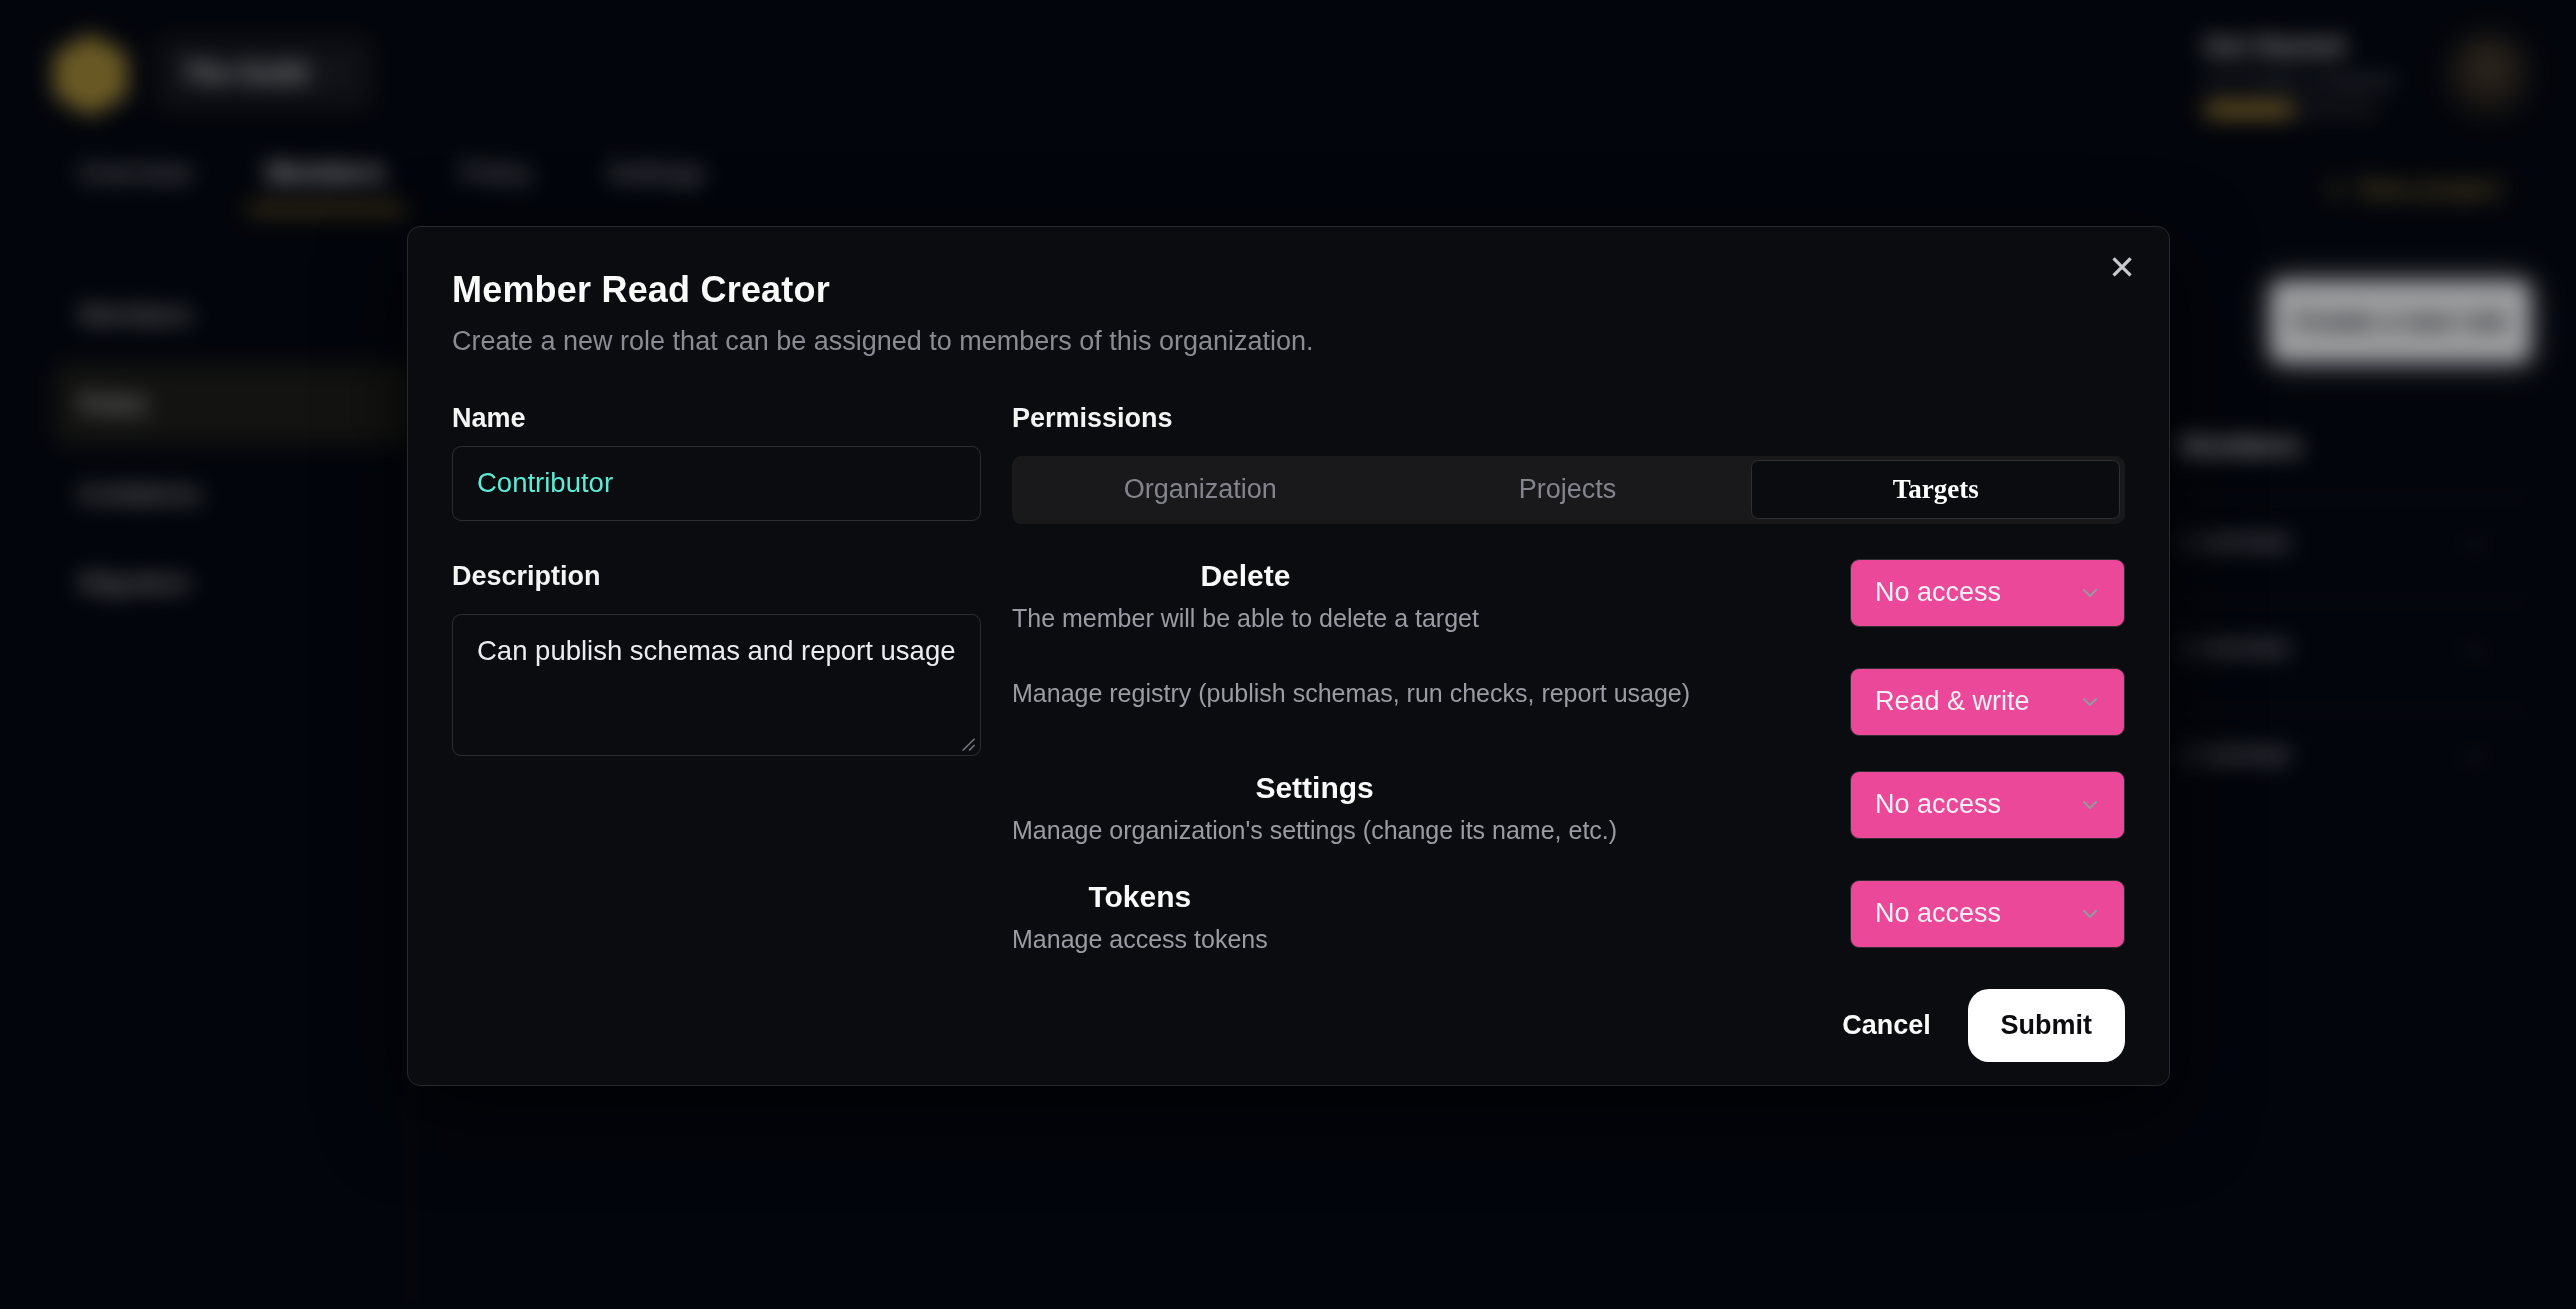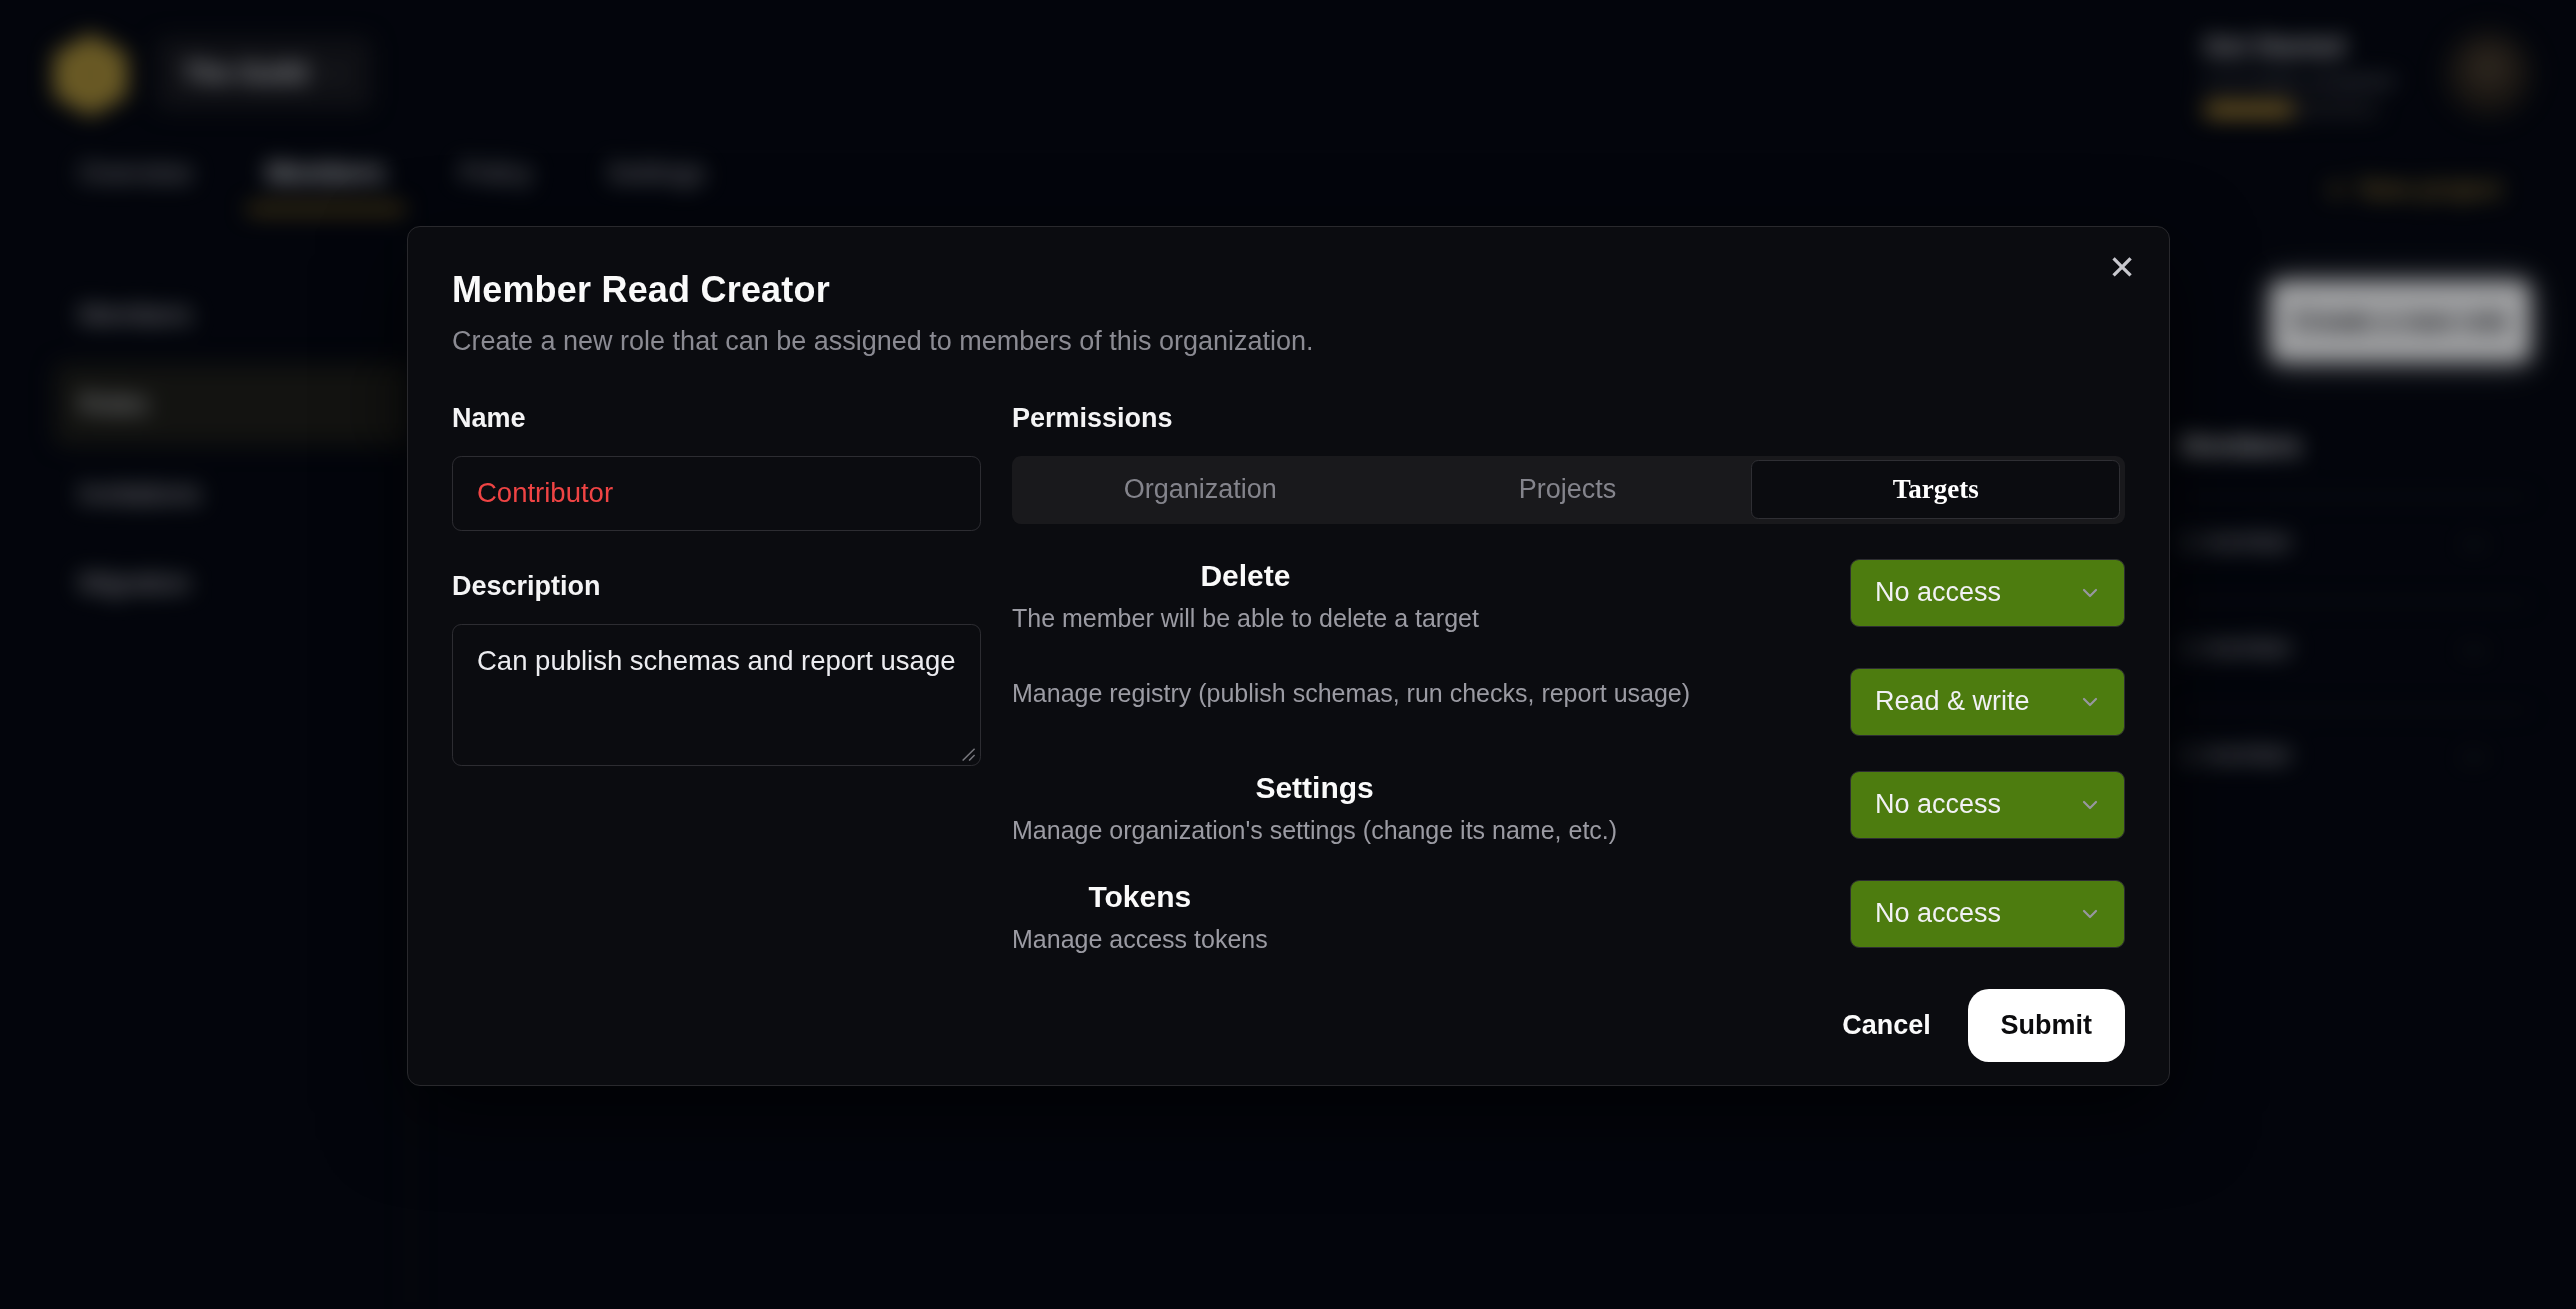--- a/index.html
+++ b/index.html
@@ -47,35 +47,35 @@
   .modal { position:absolute; left:407px; top:226px; width:1763px; height:860px; background:#0b0c10; border:0.9px solid #29292d; border-radius:13px; box-shadow:0 27.5px 83px rgba(0,0,0,.7); padding:42px 44px; }
   .modal-close { position:absolute; top:24px; right:33px; background:none; border:none; color:#c8c8ce; font-size:33px; line-height:1; cursor:pointer; font-family:"DejaVu Sans",sans-serif; }
   .modal-title { color:#fafafa; font-size:36px; font-weight:bold; letter-spacing:0.2px; }
   .modal-sub { color:#8b8b93; font-size:27px; margin-top:14.7px; }
 
   .cols { display:flex; gap:31px; margin-top:46px; }
   .col-left { width:529px; flex:none; }
   .col-right { flex:1; }
 
   .field-label { color:#f4f4f5; font-size:27px; font-weight:bold; }
-  .text-input { margin-top:22px; width:100%; height:75px; background:transparent; border:0.9px solid #2d2d32; border-radius:9.2px; color:#ef4444; font-size:27.5px; padding:0 24px; font-family:inherit; }
+  .text-input { margin-top:12px; width:100%; height:75px; background:transparent; border:0.9px solid #2d2d32; border-radius:9.2px; color:#5eead4; font-size:27.5px; padding:0 24px; font-family:inherit; }
   .desc-label { margin-top:40px; }
   .ta-wrap { position:relative; margin-top:22px; }
   .textarea { width:100%; height:142px; background:transparent; border:0.9px solid #2d2d32; border-radius:9.2px; color:#ececf0; font-size:27.5px; padding:18.4px 24px; font-family:inherit; resize:none; line-height:1.3; }
   .resize-handle { position:absolute; right:5.5px; bottom:7.3px; }
 
   .tabstrip { margin-top:22px; height:68px; background:#19191c; border-radius:9.2px; display:flex; padding:4.6px; }
   .ptab { flex:1; display:flex; align-items:center; justify-content:center; font-size:27px; color:#84848c; border-radius:7.3px; cursor:pointer; }
   .ptab.active { background:#0b0c10; border:0.9px solid #2f2f34; color:#ffffff; font-weight:bold;font-family:Liberation Serif, serif; }
 
   .perm-rows { margin-top:35px; }
   .perm-row { display:flex; justify-content:space-between; align-items:flex-start; margin-bottom:35px;text-align:center; }
   .perm-title { color:#fafafa; font-size:30px; font-weight:bold; }
   .perm-desc { color:#9b9ba3; font-size:25px; margin-top:11px; }
-  .select { width:275px; height:68px; flex:none; display:flex; align-items:center; justify-content:space-between; padding:0 22px 0 24px; background:#4d7c0f; border:0.9px solid #2d2d32; border-radius:9.2px; color:#f1f1f4; font-size:27px; cursor:pointer; }
+  .select { width:275px; height:68px; flex:none; display:flex; align-items:center; justify-content:space-between; padding:0 22px 0 24px; background:#ec4899; border:0.9px solid #2d2d32; border-radius:9.2px; color:#f1f1f4; font-size:27px; cursor:pointer; }
   .select .chev { display:flex; color:#97979f; }
 
   .footer { display:flex; justify-content:flex-end; align-items:center; gap:9.2px; margin-top:14.7px; }
   .btn-ghost { background:transparent; border:none; color:#fafafa; font-size:27px; font-weight:bold; padding:0 27.5px; height:73px; cursor:pointer; font-family:inherit; }
   .btn-primary { background:#ffffff; border:none; color:#0b0b0d; font-size:27px; font-weight:bold; border-radius:21px; height:73px; padding:0 33px; cursor:pointer; font-family:inherit; }
 </style>
 </head>
 <body>
 
 <div id="screen">

